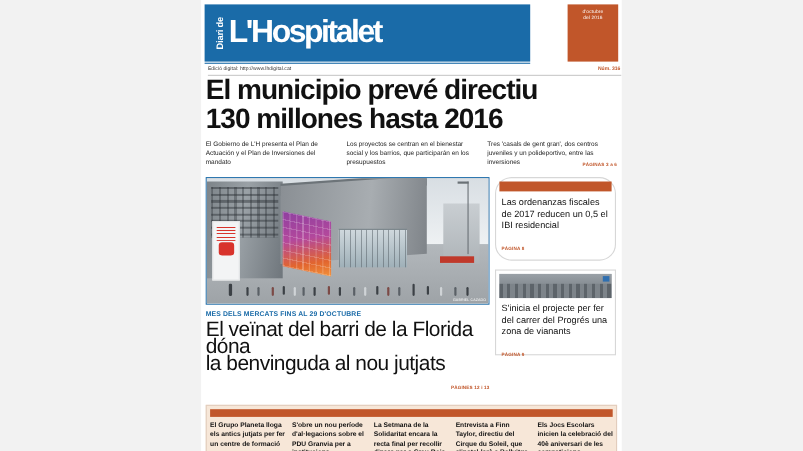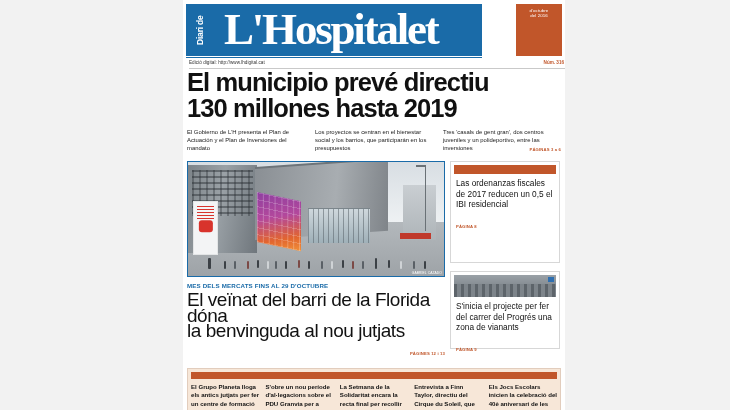--- a/index.html
+++ b/index.html
@@ -28,24 +28,23 @@
   .mast-vert{
     position:absolute;left:6px;top:4px;width:16px;height:44px;
     color:#ffffff;font-weight:bold;font-size:8.5px;line-height:8px;
     letter-spacing:-0.2px;
     writing-mode:vertical-rl;transform:rotate(180deg);
     display:flex;align-items:center;justify-content:center;
     text-align:center;
   }
   .mast-word{
     position:absolute;left:22px;top:-2px;
-    color:#ffffff;font-weight:bold;font-size:45px;line-height:54px;
-    letter-spacing:-2.2px;font-family:Liberation Serif, serif;
+    color:#ffffff;font-weight:bold;font-size:29px;line-height:54px;
+    letter-spacing:-2.2px;font-family:Liberation Sans, sans-serif;
     white-space:nowrap;
-    margin-left:16px;
   }
   .mast-date{
     position:absolute;right:0;top:0;width:46px;height:52px;
     background:#c1562a;color:#ffffff;text-align:center;
   }
   .mast-date .d-num{
     font-size:25px;line-height:26px;padding-top:7px;font-weight:normal;
     font-family:"Liberation Serif", serif;
   }
   .mast-date .d-sub{
@@ -109,21 +108,21 @@
   .mid-pg{text-align:right;margin-top:2px;}
 
   
   .sbox{border:1px solid #d7d7d7;box-sizing:border-box;background:#ffffff;}
   .sbox .bar{height:9px;background:#c1562a;margin:3px 3px 0 3px;}
   .sbox .thumb{height:22px;margin:3px 3px 0 3px;background:#8d9298;overflow:hidden;position:relative;}
   .sbox .stext{
     margin:4px 5px 0 5px;font-size:8.3px;line-height:10.4px;color:#111111;
   }
   .sbox .spg{margin:4px 5px 4px 5px;}
-  .sbox-1{height:102px;}
+  .sbox-1{height:76px;border-radius:15px;}
   .sbox-gap{height:8px;}
   .sbox-2{height:78px;}
 
   
   .bottom{
     margin:9px 4px 0 4px;border:1px solid #e2cdbd;box-sizing:border-box;
     background:#f7e7d8;padding:0;
   }
   .bottom-bar{height:7px;background:#c1562a;margin:3px 3px 0 3px;}
   .bottom-cols{display:flex;padding:4px 3px 5px 3px;gap:6px;}
@@ -245,21 +244,21 @@
       <div class="mast-foot">
         <div class="mast-url">Edició digital: http://www.lhdigital.cat</div>
         <div class="mast-num">Núm. 316</div>
         <div class="mast-hr"></div>
       </div>
     </div>
 
     <div class="lead">
       <h1>
         <span>El municipio prevé directiu</span>
-        <span class="l2">130 millones hasta 2019</span>
+        <span class="l2">130 millones hasta 2016</span>
       </h1>
       <div class="lead-cols">
         <div class="lead-col">
           <p>El Gobierno de L'H presenta el Plan de Actuación y el Plan de Inversiones del mandato</p>
         </div>
         <div class="lead-col">
           <p>Los proyectos se centran en el bienestar social y los barrios, que participarán en los presupuestos</p>
         </div>
         <div class="lead-col">
           <p>Tres 'casals de gent gran', dos centros juveniles y un polideportivo, entre las inversiones</p>

